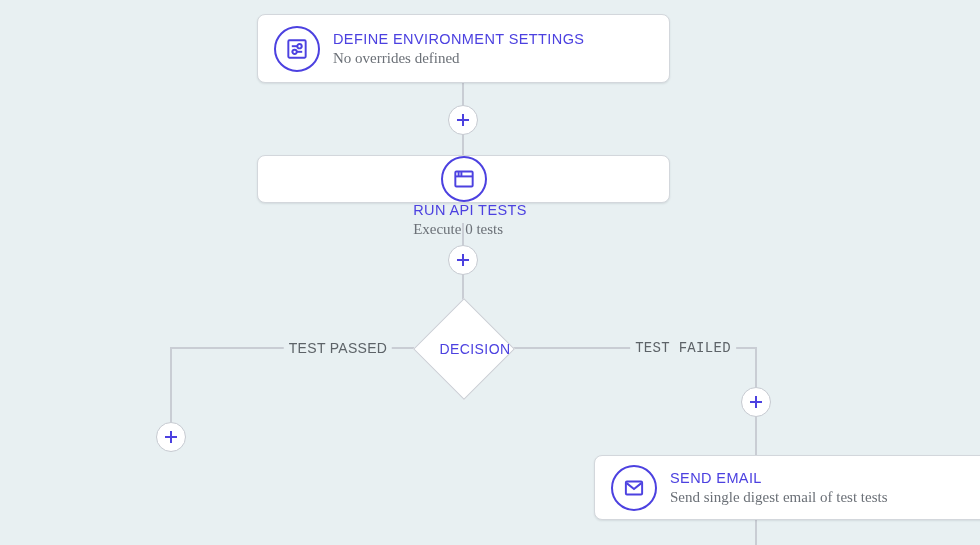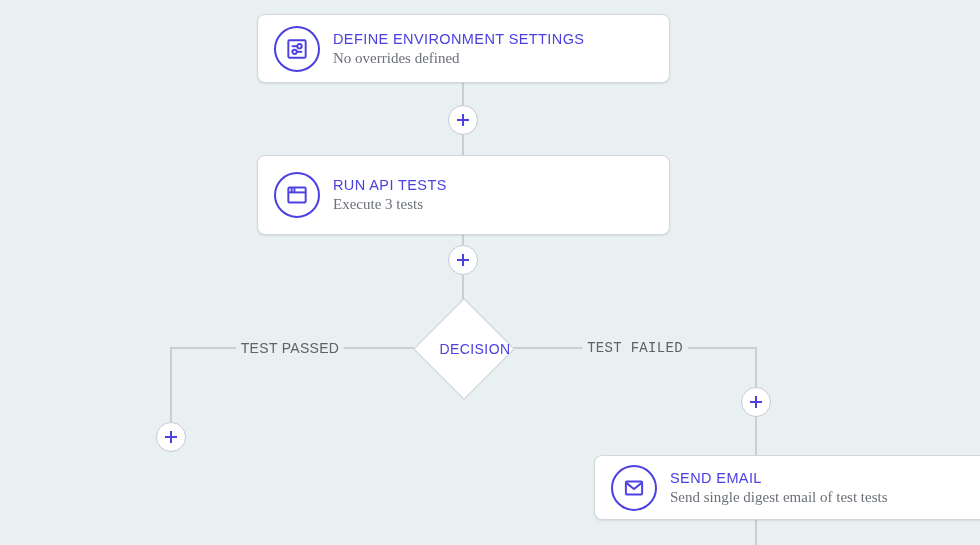--- a/index.html
+++ b/index.html
@@ -42,21 +42,21 @@
   .decision-label {
     position:absolute; left:463px; top:349px;
     transform:translate(-50%,-50%);
     color:#4c41e0; font-size:14px; font-weight:500; letter-spacing:0.4px;
     z-index:3; white-space:nowrap; pointer-events:none;padding-left:24px;
   }
   .branch-label {
     position:absolute; transform:translate(-50%,-50%);
     background:#e8f0f2; padding:2px 5px;
     color:#5d6368; font-size:14px; letter-spacing:0.3px;
-    z-index:3; white-space:nowrap;
+    z-index:3; white-space:nowrap;margin-left:48px;
   }
   svg { display:block; }
 </style>
 </head>
 <body>
 
 <div class="canvas">
 
   <div class="line" style="left:462px; top:83px;  width:2px; height:72px;"></div>
   <div class="line" style="left:462px; top:223px; width:2px; height:78px;"></div>
@@ -84,32 +84,32 @@
 
   <div class="plus" style="left:448px; top:105px;">
     <span>
       <svg width="16" height="16" viewBox="0 0 16 16" stroke="#4c41e0" stroke-width="2">
         <line x1="8" y1="2" x2="8" y2="14"></line>
           <line x1="2" y1="8" x2="14" y2="8"></line>
       </svg>
     </span>
   </div>
 
-  <div class="card" style="left:257px; top:155px; width:413px; height:80px;">
+  <div class="card" style="left:257px; top:155px; width:413px; height:48px;flex-direction:column;">
     <span class="icon-circle">
       <svg width="26" height="26" viewBox="0 0 24 24" fill="none" stroke="#4c41e0" stroke-width="1.8">
         <rect x="4" y="5" width="16" height="14" rx="1"></rect>
         <line x1="4" y1="9.6" x2="20" y2="9.6"></line>
         <line x1="7" y1="5.6" x2="7" y2="9.4"></line>
         <line x1="9.6" y1="5.6" x2="9.6" y2="9.4"></line>
       </svg>
     </span>
     <div class="card-text">
       <div class="card-title">RUN API TESTS</div>
-      <div class="card-subtitle">Execute 3 tests</div>
+      <div class="card-subtitle">Execute 0 tests</div>
     </div>
   </div>
 
   <div class="plus" style="left:448px; top:245px;">
     <span>
       <svg width="16" height="16" viewBox="0 0 16 16" stroke="#4c41e0" stroke-width="2">
         <line x1="8" y1="2" x2="8" y2="14"></line>
           <line x1="2" y1="8" x2="14" y2="8"></line>
       </svg>
     </span>

